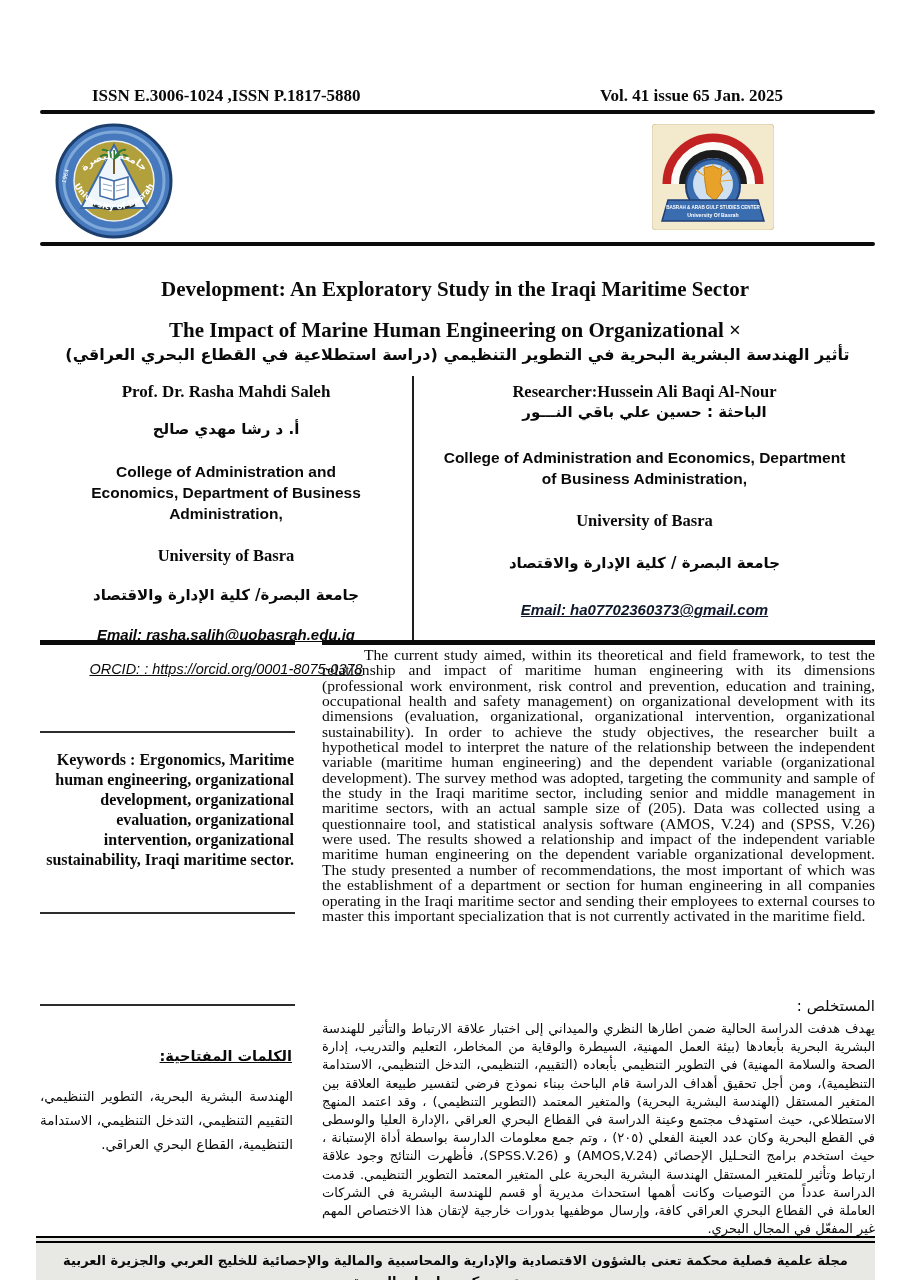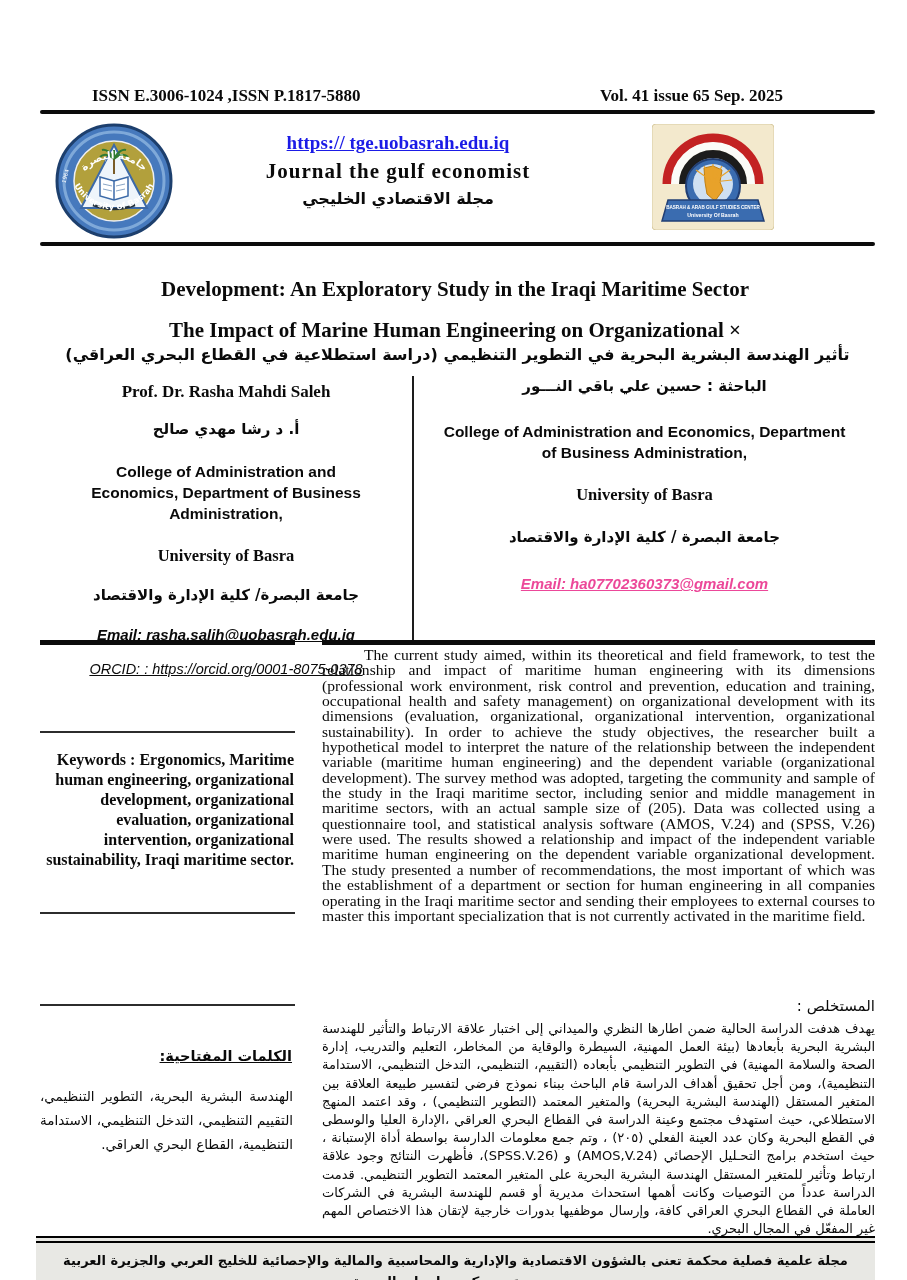--- a/index.html
+++ b/index.html
@@ -41,21 +41,21 @@
   .authors-right .a-name{font-size:16.5px;}
   .authors-right .a-name-ar{margin-top:1px;}
   .a-aff{font-family:"Liberation Sans",sans-serif;font-weight:bold;font-size:15.5px;
          line-height:21px;margin-top:23px;padding:0 38px;}
   .authors-right .a-aff{margin-top:26px;padding:0 28px;}
   .a-univ{font-weight:bold;font-size:16.5px;margin-top:22px;}
   .a-aff-ar{font-weight:bold;font-size:15px;margin-top:20px;}
   .authors-right .a-aff-ar{margin-top:23px;}
   .a-email{font-family:"Liberation Sans",sans-serif;font-style:italic;font-weight:bold;
            font-size:15px;margin-top:22px;text-decoration:underline;display:inline-block;}
-  .a-email.blue{color:#ec4899;margin-top:29px;}
+  .a-email.blue{color:#0f172a;margin-top:29px;}
   .a-orcid{font-family:"Liberation Sans",sans-serif;font-style:italic;font-size:14.5px;
            margin-top:17px;text-decoration:underline;display:block;}
 
   
   .sep-left{top:604px;left:40px;width:255px;height:5px;}
   .sep-right{top:604px;left:322px;width:553px;height:5px;}
 
   
   .rule-a{top:695px;left:40px;width:255px;height:2px;background:#2c2c2c;}
   .rule-b{top:876px;left:40px;width:255px;height:2px;background:#2c2c2c;}
@@ -81,21 +81,21 @@
           padding:7px 12px 9px 12px;text-align:center;font-weight:bold;font-size:13px;}
   .footer div{line-height:21px;}
 </style>
 </head>
 <body>
 
 <div class="page">
 
   <div class="header-top">
     <span class="issn">ISSN E.3006-1024 ,ISSN P.1817-5880</span>
-    <span class="vol">Vol. 41 issue 65 Sep. 2025</span>
+    <span class="vol">Vol. 41 issue 65 Jan. 2025</span>
   </div>
   <div class="rule rule-header"></div>
 
   <div class="logo-left">
     <svg width="118" height="118" viewBox="0 0 118 118">
       <ellipse cx="59" cy="59" rx="57" ry="56" fill="#4679bd"></ellipse>
       <ellipse cx="59" cy="59" rx="57" ry="56" fill="none" stroke="#1d3f6d" stroke-width="3"></ellipse>
       <ellipse cx="59" cy="59" rx="50" ry="49" fill="none" stroke="#7fa9d9" stroke-width="3"></ellipse>
       <circle cx="59" cy="59" r="40" fill="#b2a03c" stroke="#efefef" stroke-width="1.5"></circle>
       <polygon points="59,23 26,86 92,86" fill="#eef5fb" stroke="#3c6aa8" stroke-width="2"></polygon>
@@ -112,25 +112,20 @@
       <text font-family="DejaVu Sans, sans-serif" font-size="10" font-weight="bold" fill="#ffffff">
         <textPath href="#arcT" startOffset="50%" text-anchor="middle">جامعة البصرة</textPath>
       </text>
       <text font-family="DejaVu Sans, sans-serif" font-size="8.5" font-weight="bold" fill="#ffffff">
         <textPath href="#arcB" startOffset="50%" text-anchor="middle">University of Basrah</textPath>
       </text>
       <text x="7" y="61" font-family="DejaVu Sans, sans-serif" font-size="5.5" fill="#ffffff" transform="rotate(-75 9 59)">1964</text>
     </svg>
   </div>
 
-  <div class="center-head">
-    <span class="journal-url">https:// tge.uobasrah.edu.iq</span>
-    <div class="journal-en">Journal the  gulf  economist</div>
-    <div class="journal-ar ar">مجلة الاقتصادي الخليجي</div>
-  </div>
 
   <div class="logo-right">
     <svg width="122" height="106" viewBox="0 0 122 106">
       <rect x="0" y="0" width="122" height="106" rx="4" fill="#f3e9cd" stroke="#d8cba2" stroke-width="1"></rect>
       <path d="M 15,60 A 46,46 0 0 1 107,60" stroke="#c32222" stroke-width="9" fill="none"></path>
       <path d="M 23,60 A 38,38 0 0 1 99,60" stroke="#fbfbf8" stroke-width="8" fill="none"></path>
       <path d="M 31,60 A 30,30 0 0 1 91,60" stroke="#1c1c1c" stroke-width="8" fill="none"></path>
       <text x="61" y="21" text-anchor="middle" font-family="DejaVu Sans, sans-serif" font-size="4.5" fill="#2e7a32">﻿</text>
       <circle cx="61" cy="62" r="27" fill="#3a6cb0" stroke="#223f74" stroke-width="2"></circle>
       <circle cx="61" cy="60" r="20" fill="#cfe0f2"></circle>
@@ -155,20 +150,21 @@
     <div class="authors-left">
       <div class="a-name">Prof. Dr. Rasha Mahdi Saleh</div>
       <div class="a-name-ar ar">أ. د رشا مهدي صالح</div>
       <div class="a-aff">College of Administration and Economics, Department of Business Administration,</div>
       <div class="a-univ">University of Basra</div>
       <div class="a-aff-ar ar">جامعة البصرة/ كلية الإدارة والاقتصاد</div>
       <span class="a-email">Email: rasha.salih@uobasrah.edu.iq</span>
       <span class="a-orcid">ORCID:  : https://orcid.org/0001-8075-0378</span>
     </div>
     <div class="authors-right">
+      <div class="a-name">Researcher:Hussein Ali Baqi Al-Nour</div>
       <div class="a-name-ar ar">الباحثة : حسين علي باقي النـــور</div>
       <div class="a-aff">College of Administration and Economics, Department of Business Administration,</div>
       <div class="a-univ">University of Basra</div>
       <div class="a-aff-ar ar">جامعة البصرة / كلية الإدارة والاقتصاد</div>
       <span class="a-email blue">Email: ha07702360373@gmail.com</span>
     </div>
   </div>
 
   <div class="rule sep-left"></div>
   <div class="rule sep-right"></div>

